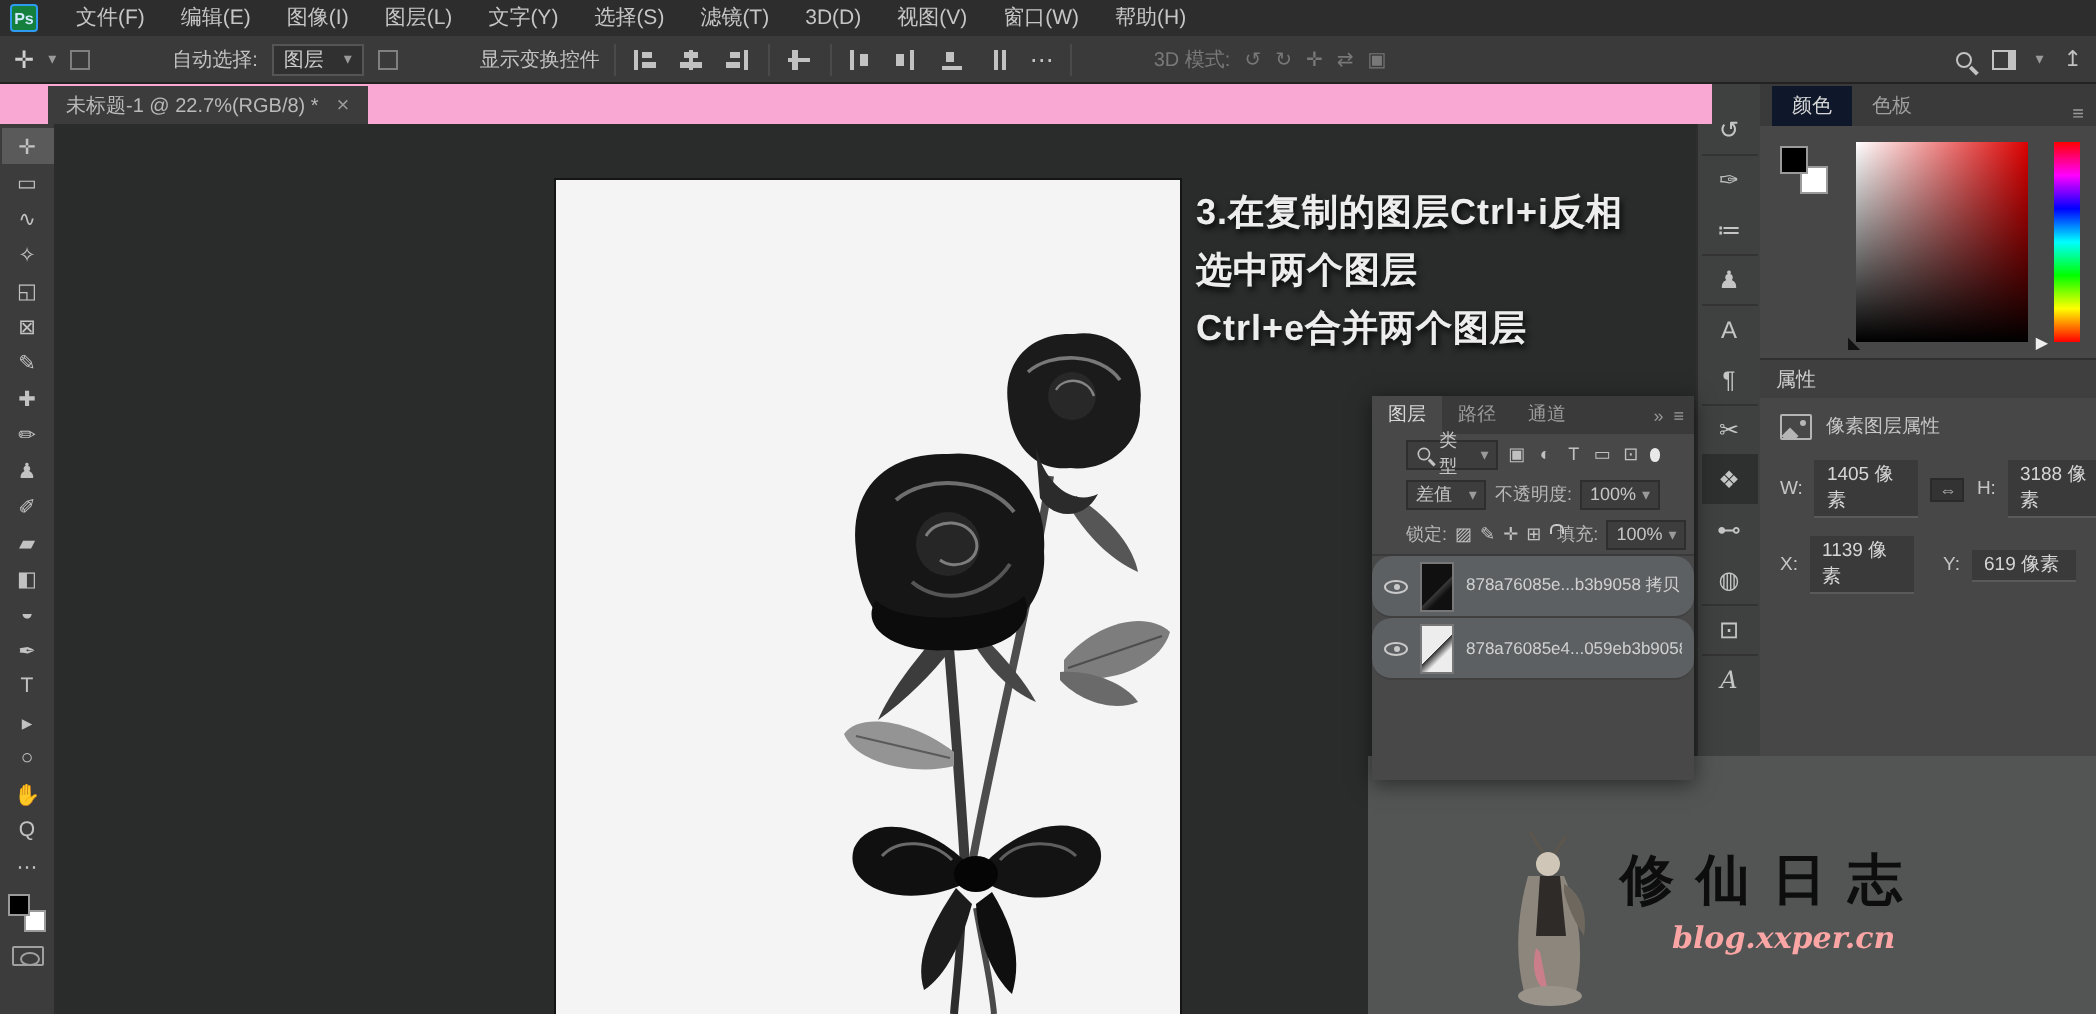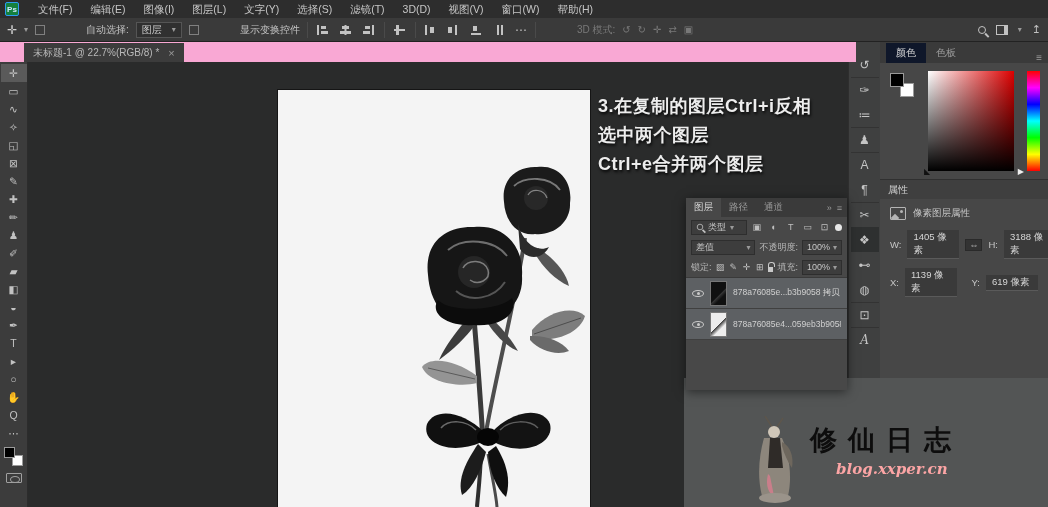--- a/index.html
+++ b/index.html
@@ -120,36 +120,36 @@
   .linkico { background:#333; border:1px solid #2a2a2a; color:#bdbdbd; font-size:9px; padding:0 3px; }
 
   
   .layers-panel { position:absolute; left:686px; top:198px; width:161px; height:192px; background:#484848;
                   z-index:26; box-shadow:0 2px 10px rgba(0,0,0,.5); color:#c6c6c6; font-size:9px; }
   .lp-tabs { height:19px; background:#3a3a3a; display:flex; align-items:stretch; }
   .lp-tab { padding:0 8px; display:flex; align-items:center; color:#9b9b9b; font-size:9.5px; }
   .lp-tab.active { background:#484848; color:#d8d8d8; }
   .lp-tabicons { margin-left:auto; display:flex; align-items:center; gap:5px; padding-right:5px;
                  color:#9a9a9a; font-size:9px; }
-  .lp-row { height:20px; display:flex; align-items:center; padding:0 5px; gap:4px; }
+  .lp-row { height:20px; display:flex; align-items:center; padding:0 17px; gap:4px; }
   .lp-search { display:flex; align-items:center; gap:4px; background:#3d3d3d; border:1px solid #2e2e2e;
                height:15px; padding:0 4px; width:56px; }
   .lp-search .mag { transform:scale(.8); }
   .fico { font-size:9px; color:#c0c0c0; width:13px; text-align:center; }
   .fdot { width:7px; height:7px; background:#e8e8e8; border-radius:50%; margin-left:auto; }
   .lp-select { display:flex; align-items:center; justify-content:space-between; background:#3d3d3d;
                border:1px solid #2e2e2e; height:15px; padding:0 4px; width:70px; }
   .lp-lab { color:#b8b8b8; white-space:nowrap; }
   .lp-val { display:flex; align-items:center; gap:3px; background:#3d3d3d; border:1px solid #2e2e2e;
             height:15px; padding:0 4px; }
   .lock-shape { width:7px; height:5px; background:#c9c9c9; position:relative; margin-top:4px; }
   .lock-shape::before { content:''; position:absolute; width:5px; height:4px; border:1.5px solid #c9c9c9;
                         border-bottom:none; border-radius:3px 3px 0 0; top:-5px; left:0; }
   .lp-list { border-top:1px solid #3a3a3a; }
-  .lrow { height:31px; display:flex; align-items:center; gap:6px; padding:0 6px; border-bottom:1px solid #404040; }
+  .lrow { height:31px; display:flex; align-items:center; gap:6px; padding:0 6px; border-bottom:1px solid #404040;border-radius:10px; }
   .lrow.sel { background:#5d6063; }
   .eye { width:12px; height:7px; border:1px solid #c9c9c9; border-radius:50%; position:relative; flex:none; }
   .eye::after { content:''; position:absolute; width:3px; height:3px; background:#c9c9c9; border-radius:50%;
                 left:3.5px; top:1px; }
   .lthumb { width:17px; height:25px; border:1px solid #777; flex:none; }
   .lthumb.t1 { background:linear-gradient(135deg,#101010 55%,#3a3a3a 56%,#101010 70%); }
   .lthumb.t2 { background:linear-gradient(135deg,#ededed 50%,#333 51%,#ededed 68%); }
   .lthumb.t3 { background:#ffffff; }
   .lname { font-size:8.5px; color:#d0d0d0; white-space:nowrap; overflow:hidden; }
   .lrow .lock-shape { margin-left:auto; margin-right:4px; transform:scale(.9); }

